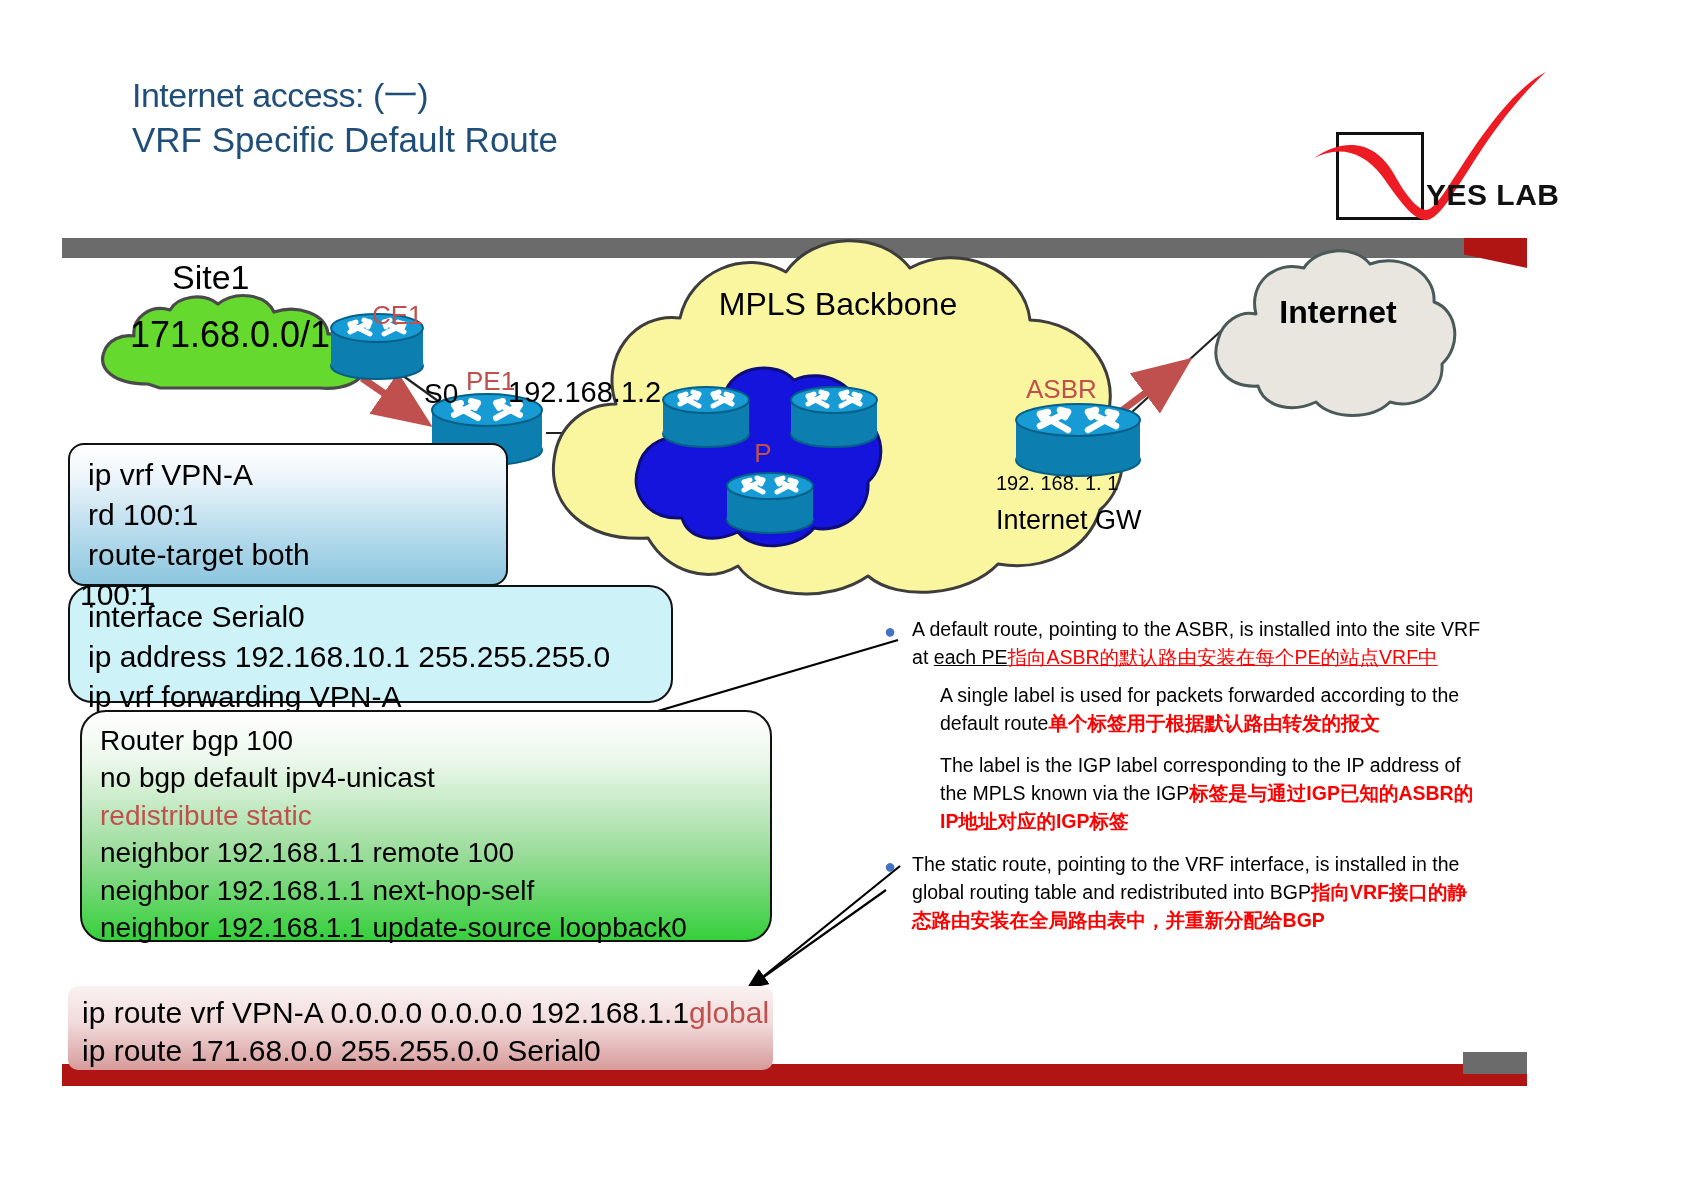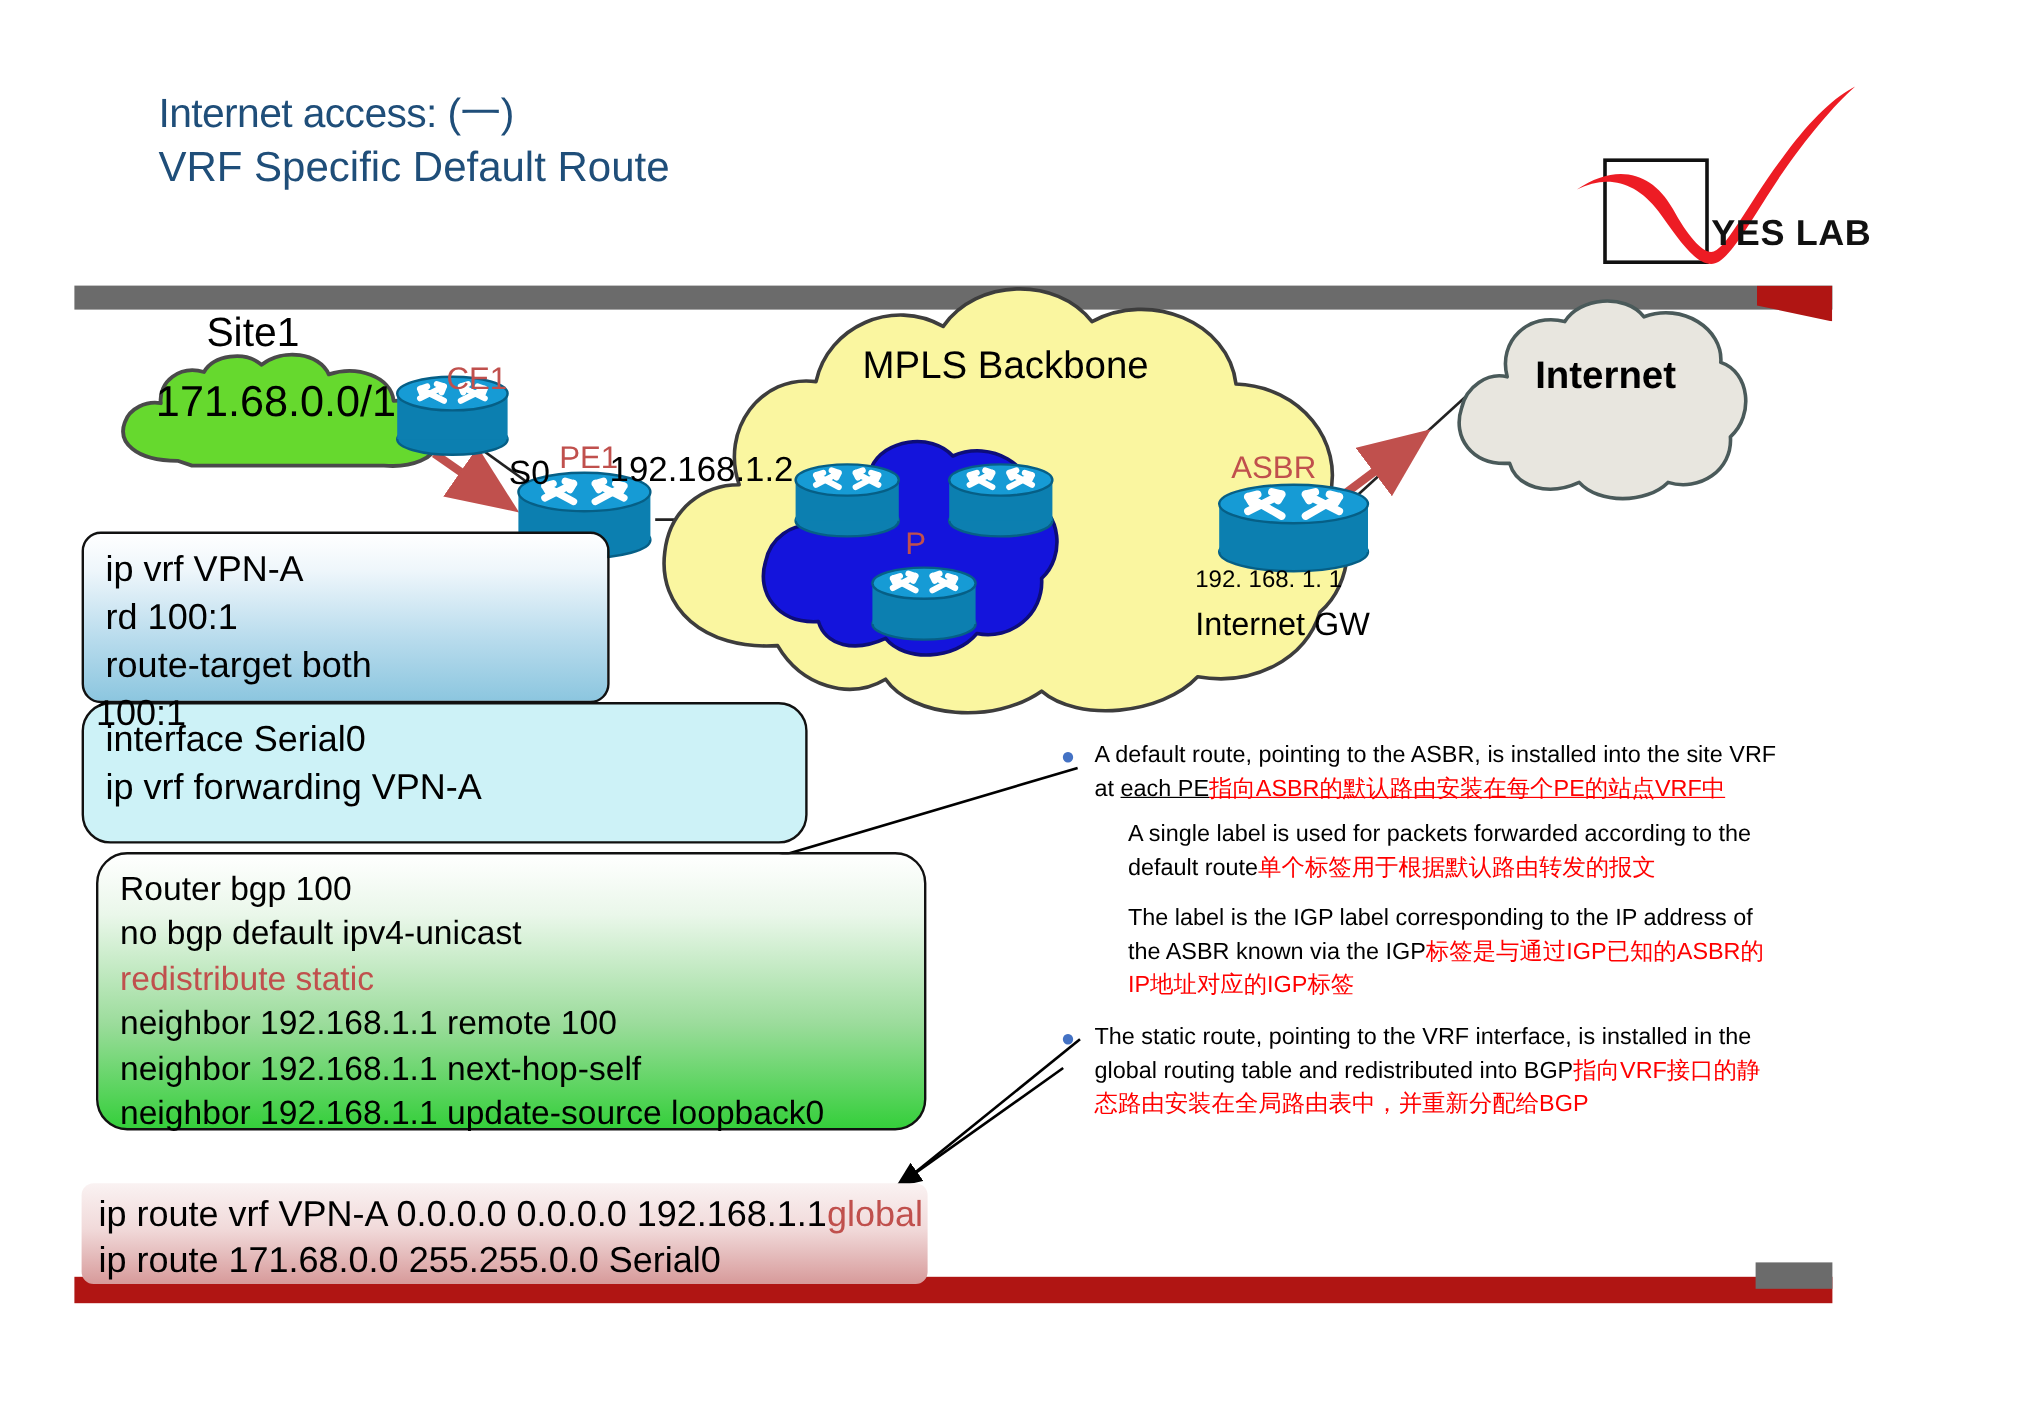--- a/index.html
+++ b/index.html
@@ -57,21 +57,21 @@
 
   
   #stray-rd{position:absolute;left:80px;top:578px;font-size:30px;color:#000;z-index:6;white-space:nowrap;}
 
   
   #bullets{position:absolute;left:884px;top:615px;width:600px;}
   .bullet-row{display:flex;align-items:flex-start;margin-bottom:10px;}
   .bullet-dot{color:#4472C4;font-size:20px;line-height:1;margin-right:16px;margin-top:6px;flex:0 0 auto;}
   .b-txt{font-size:19.5px;line-height:1.44;color:#000;}
   .sub-para{margin-left:56px;font-size:19.5px;line-height:1.44;color:#000;margin-bottom:14px;}
-  .zh{color:#FF0000;}
+  .zh{color:#FF0000;font-weight:bold;}
   .u{text-decoration:underline;}
   .zhu{color:#FF0000;text-decoration:underline;}
 </style>
 </head>
 <body>
 
 <div id="title-block">
   <div id="slide-title">Internet access: (一)</div>
   <div id="slide-subtitle">VRF Specific Default Route</div>
 </div>
@@ -245,20 +245,21 @@
 <div class="cfg" id="cfg-vrf">
   <div class="ln">ip vrf VPN-A</div>
   <div class="ln">rd 100:1</div>
   <div class="ln">route-target both</div>
 </div>
 
 <div id="stray-rd">100:1</div>
 
 <div class="cfg" id="cfg-iface">
   <div class="ln">interface Serial0</div>
+  <div class="ln">ip address 192.168.10.1 255.255.255.0</div>
   <div class="ln">ip vrf forwarding VPN-A</div>
 </div>
 
 <div class="cfg" id="cfg-bgp">
   <div class="ln">Router bgp 100</div>
   <div class="ln">no bgp default ipv4-unicast</div>
   <div class="ln red-word">redistribute static</div>
   <div class="ln">neighbor 192.168.1.1 remote 100</div>
   <div class="ln">neighbor 192.168.1.1 next-hop-self</div>
   <div class="ln">neighbor 192.168.1.1 update-source loopback0</div>
@@ -271,20 +272,20 @@
 
 <div id="bullets">
 
   <div class="bullet-row">
     <span class="bullet-dot">●</span>
     <div class="b-txt"><span>A default route, pointing to the ASBR, is installed into the site VRF at </span><span class="u">each PE</span><span class="zhu">指向ASBR的默认路由安装在每个PE的站点VRF中</span></div>
   </div>
 
   <div class="sub-para"><span>A single label is used for packets forwarded according to the default route</span><span class="zh">单个标签用于根据默认路由转发的报文</span></div>
 
-  <div class="sub-para"><span>The label is the IGP label corresponding to the IP address of the ASBR known via the IGP</span><span class="zh">标签是与通过IGP已知的ASBR的IP地址对应的IGP标签</span></div>
+  <div class="sub-para"><span>The label is the IGP label corresponding to the IP address of the MPLS known via the IGP</span><span class="zh">标签是与通过IGP已知的ASBR的IP地址对应的IGP标签</span></div>
 
   <div class="bullet-row">
     <span class="bullet-dot">●</span>
     <div class="b-txt"><span>The static route, pointing to the VRF interface, is installed in the global routing table and redistributed into BGP</span><span class="zh">指向VRF接口的静态路由安装在全局路由表中，并重新分配给BGP</span></div>
   </div>
 
 </div>
 
 </body></html>

